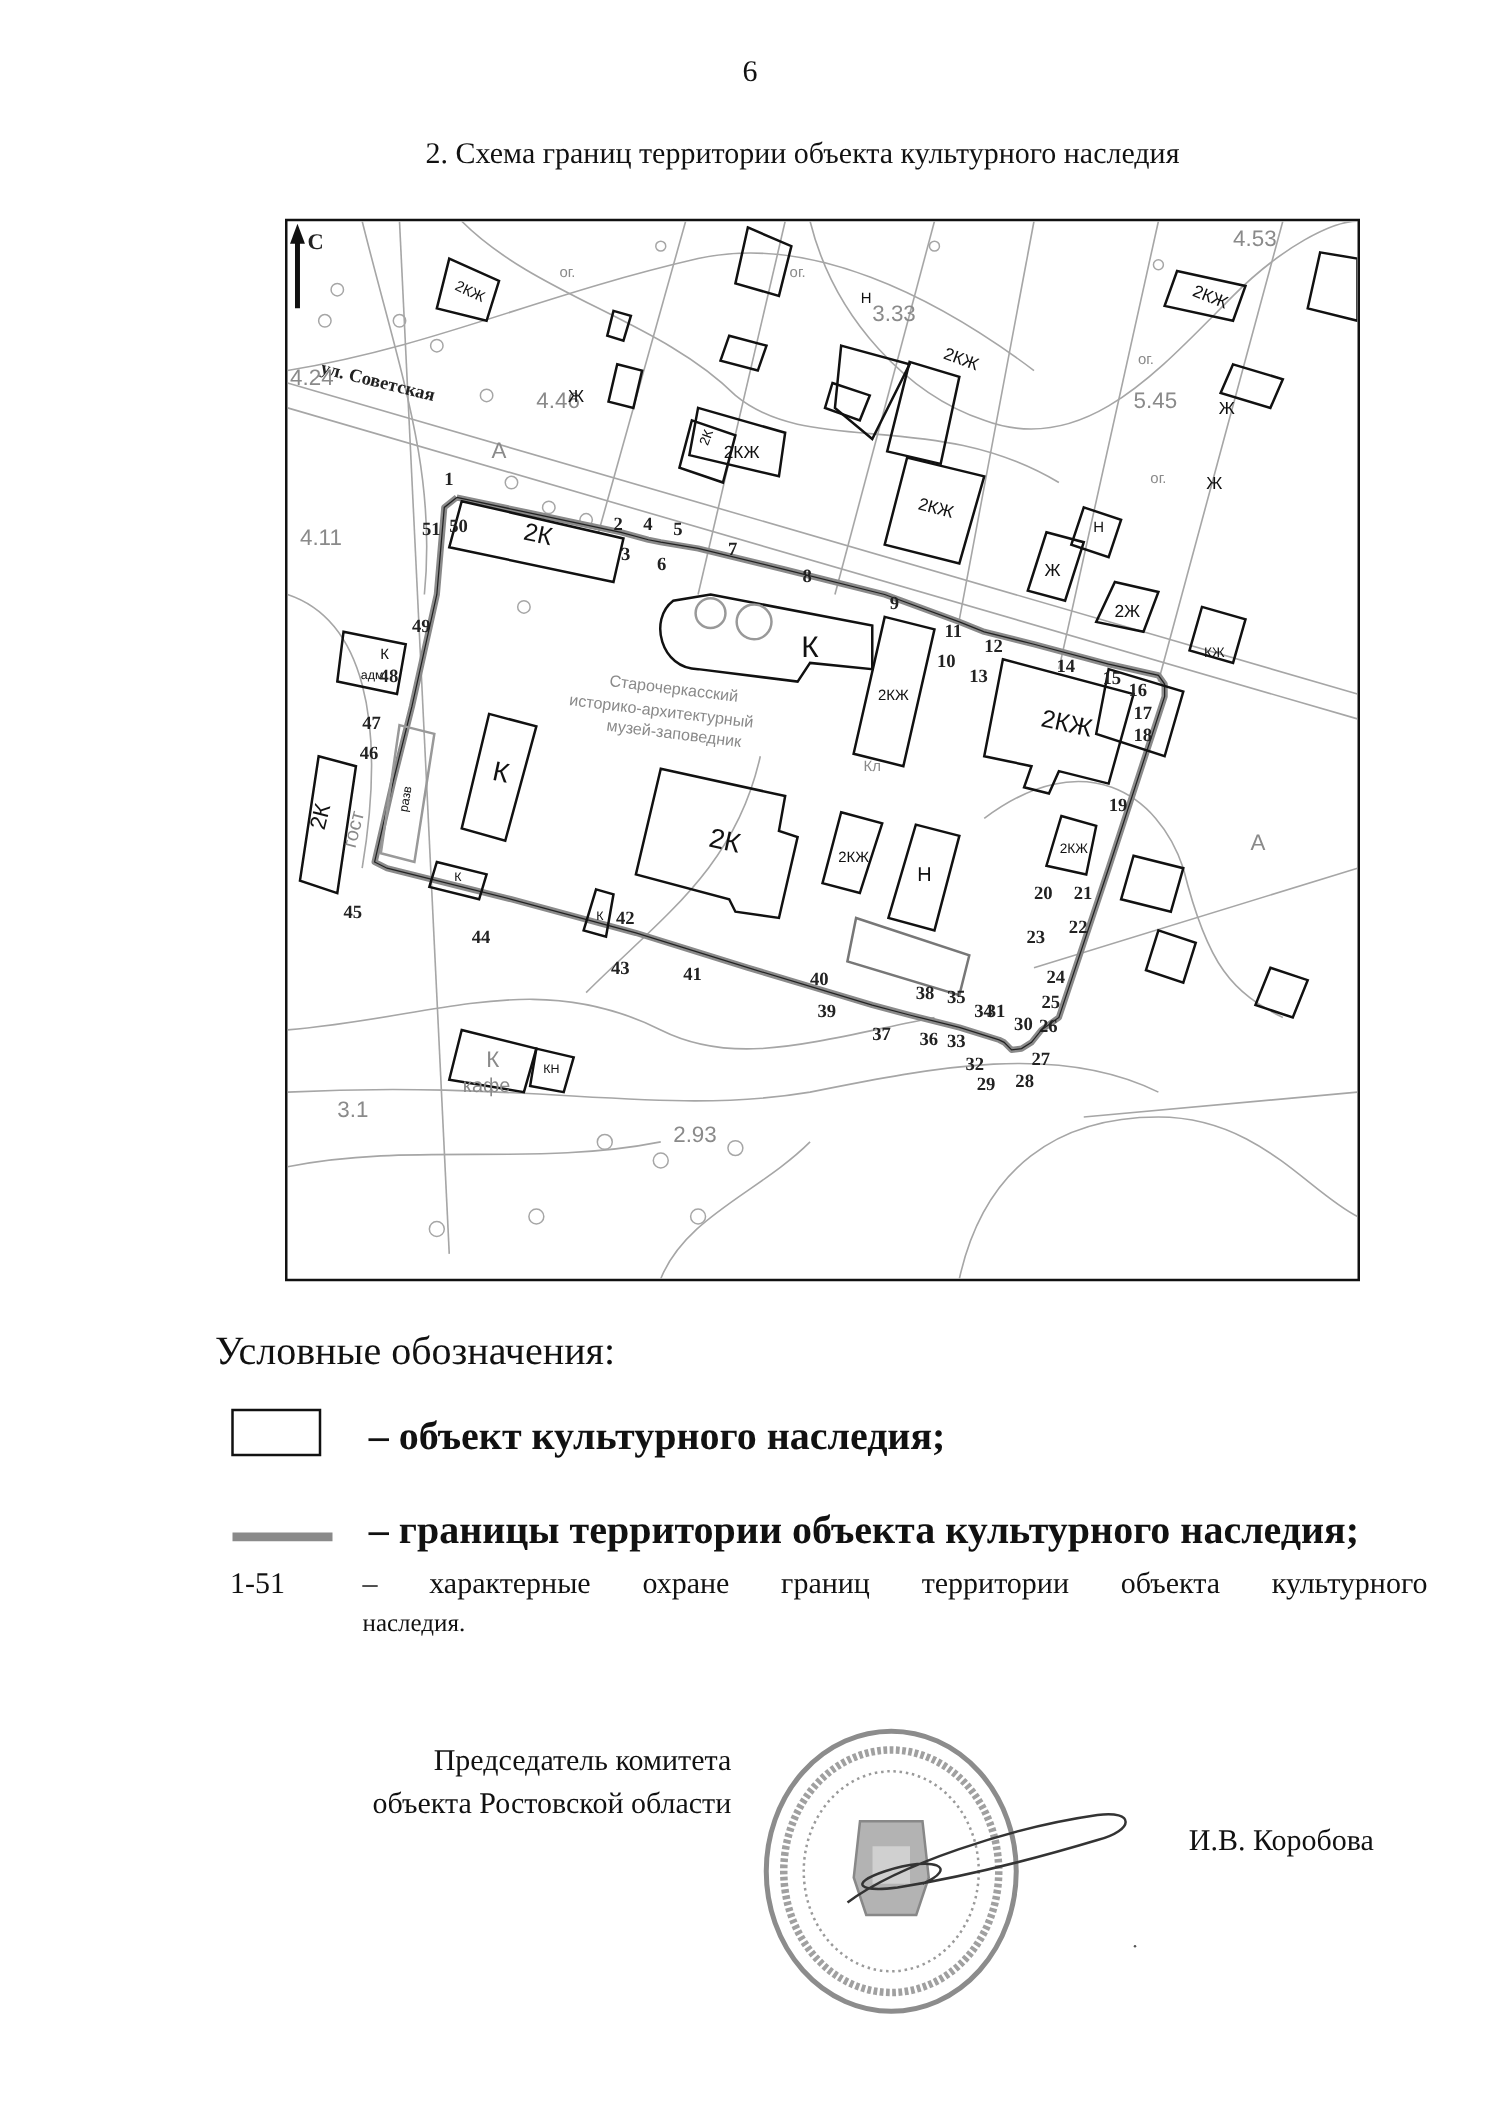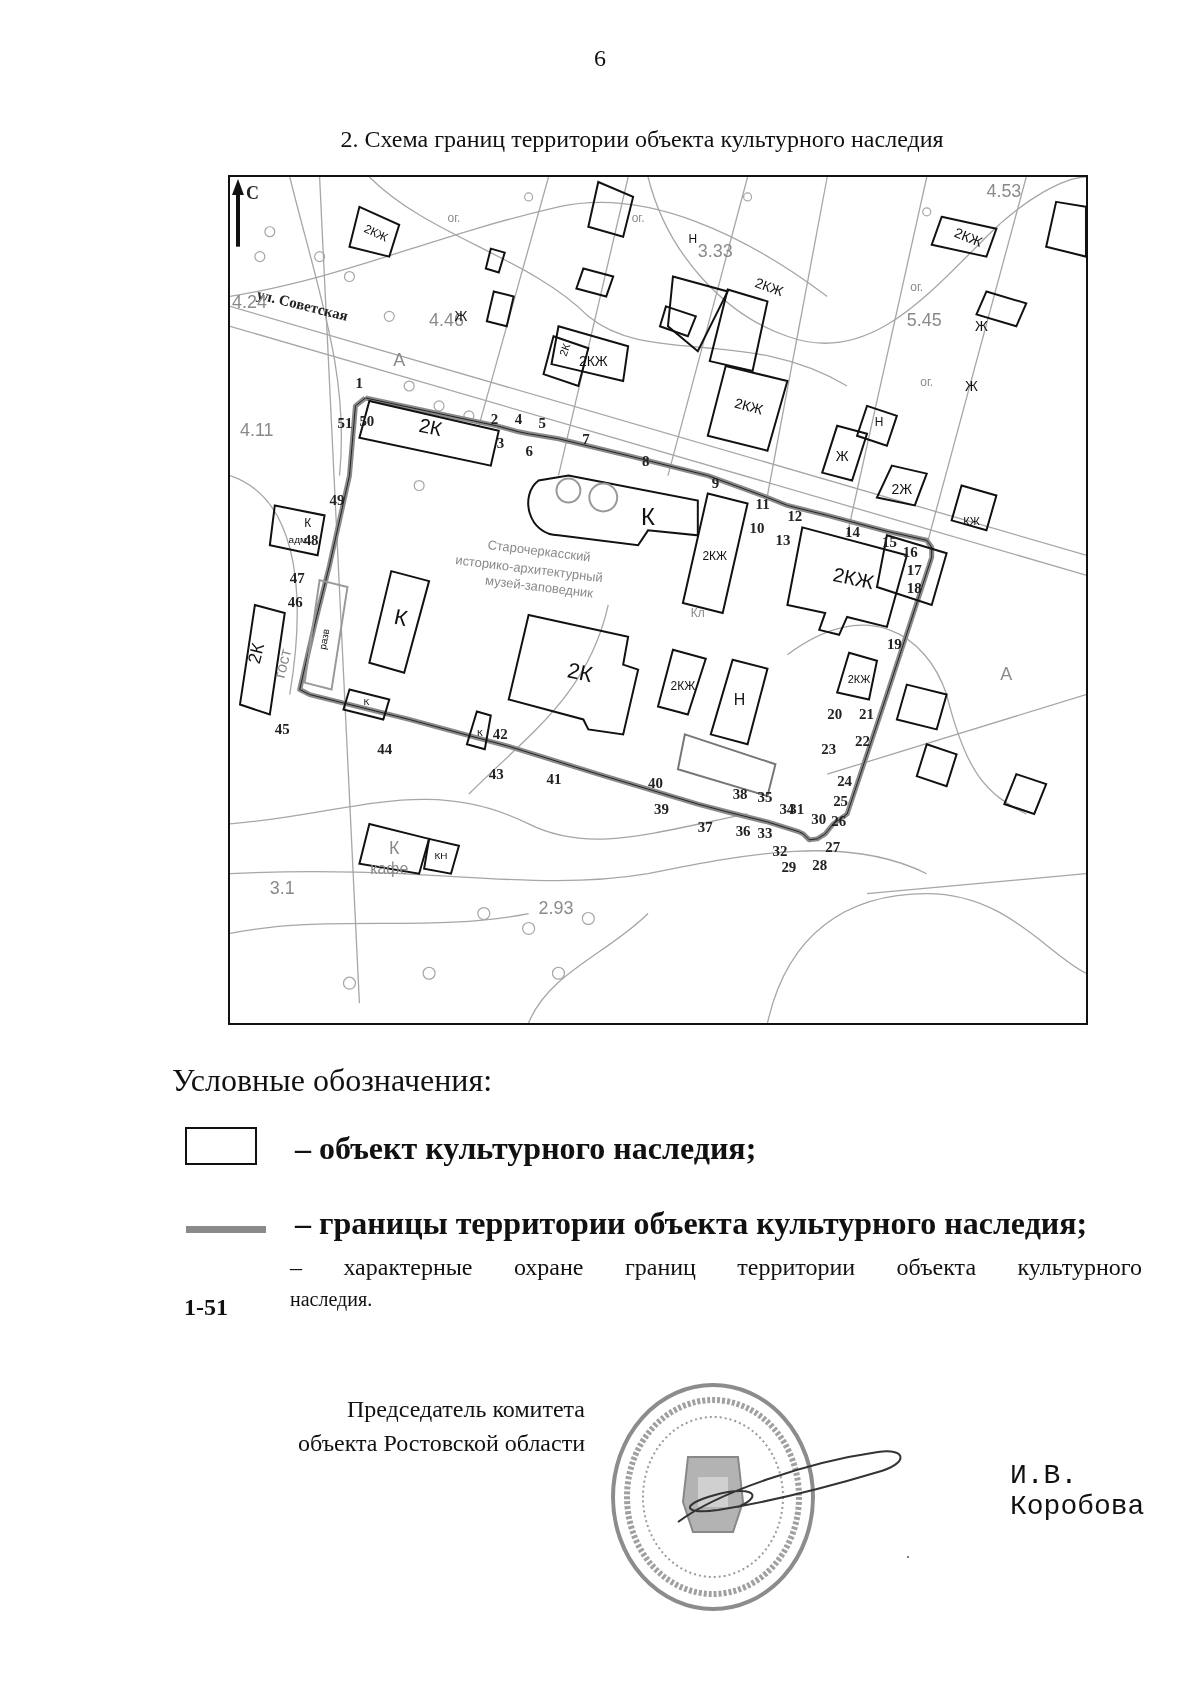--- a/index.html
+++ b/index.html
@@ -1,32 +1,32 @@
 <!DOCTYPE html>
 <html><head>
 <meta charset="utf-8">
 <style>
   html,body{margin:0;padding:0;background:#fff;}
   body{width:1200px;height:1698px;position:relative;overflow:hidden;font-family:"Liberation Serif","DejaVu Serif",serif;color:#111;}
   .abs{position:absolute;}
   .page-num{left:0;width:100%;top:45px;text-align:center;font-size:24px;}
-  .title{left:0;width:100%;top:110px;text-align:center;font-size:24px;padding-left:84px;box-sizing:border-box;margin-top:16px;}
+  .title{left:0;width:100%;top:110px;text-align:center;font-size:24px;padding-left:84px;box-sizing:border-box;}
   .map{left:228px;top:175px;width:860px;height:850px;border:2px solid #111;box-sizing:border-box;background:#fff;overflow:hidden;}
   .map svg{width:100%;height:100%;display:block;}
   .legend-head{left:172px;top:1062px;font-size:32px;}
   .legend-box{left:185px;top:1127px;width:72px;height:38px;border:2px solid #111;box-sizing:border-box;}
   .legend-line{left:186px;top:1226px;width:80px;height:7px;background:#8a8a8a;}
   .legend-text{font-size:32px;font-weight:bold;}
   .lt1{left:295px;top:1130px;}
   .lt2{left:295px;top:1205px;text-align:center;}
-  .lt3-code{left:184px;top:1254px;font-weight:bold;font-size:24px;margin-top:40px;}
+  .lt3-code{left:184px;top:1254px;font-weight:normal;font-size:24px;}
   .lt3{left:290px;top:1254px;width:852px;text-align:justify;text-align-last:justify;font-size:24px;}
   .lt3b{left:290px;top:1288px;font-size:20px;}
   .sig-left{left:175px;top:1392px;width:410px;text-align:right;font-size:24px;line-height:34px;}
-  .sig-name{left:1010px;top:1460px;font-size:28px;font-family:Liberation Mono, monospace;}
+  .sig-name{left:951px;top:1460px;font-size:24px;}
   .stamp{left:608px;top:1382px;width:360px;height:230px;}
   .mlabel{font-family:"Liberation Serif",serif;font-weight:bold;fill:#222;}
   .blabel{font-family:"Liberation Sans",sans-serif;fill:#111;}
   .glabel{font-family:"Liberation Sans",sans-serif;fill:#8a8a8a;}
 </style>
 </head>
 <body>
 
 <div class="abs page-num">6</div>
 <div class="abs title">2. Схема границ территории объекта культурного наследия</div>

